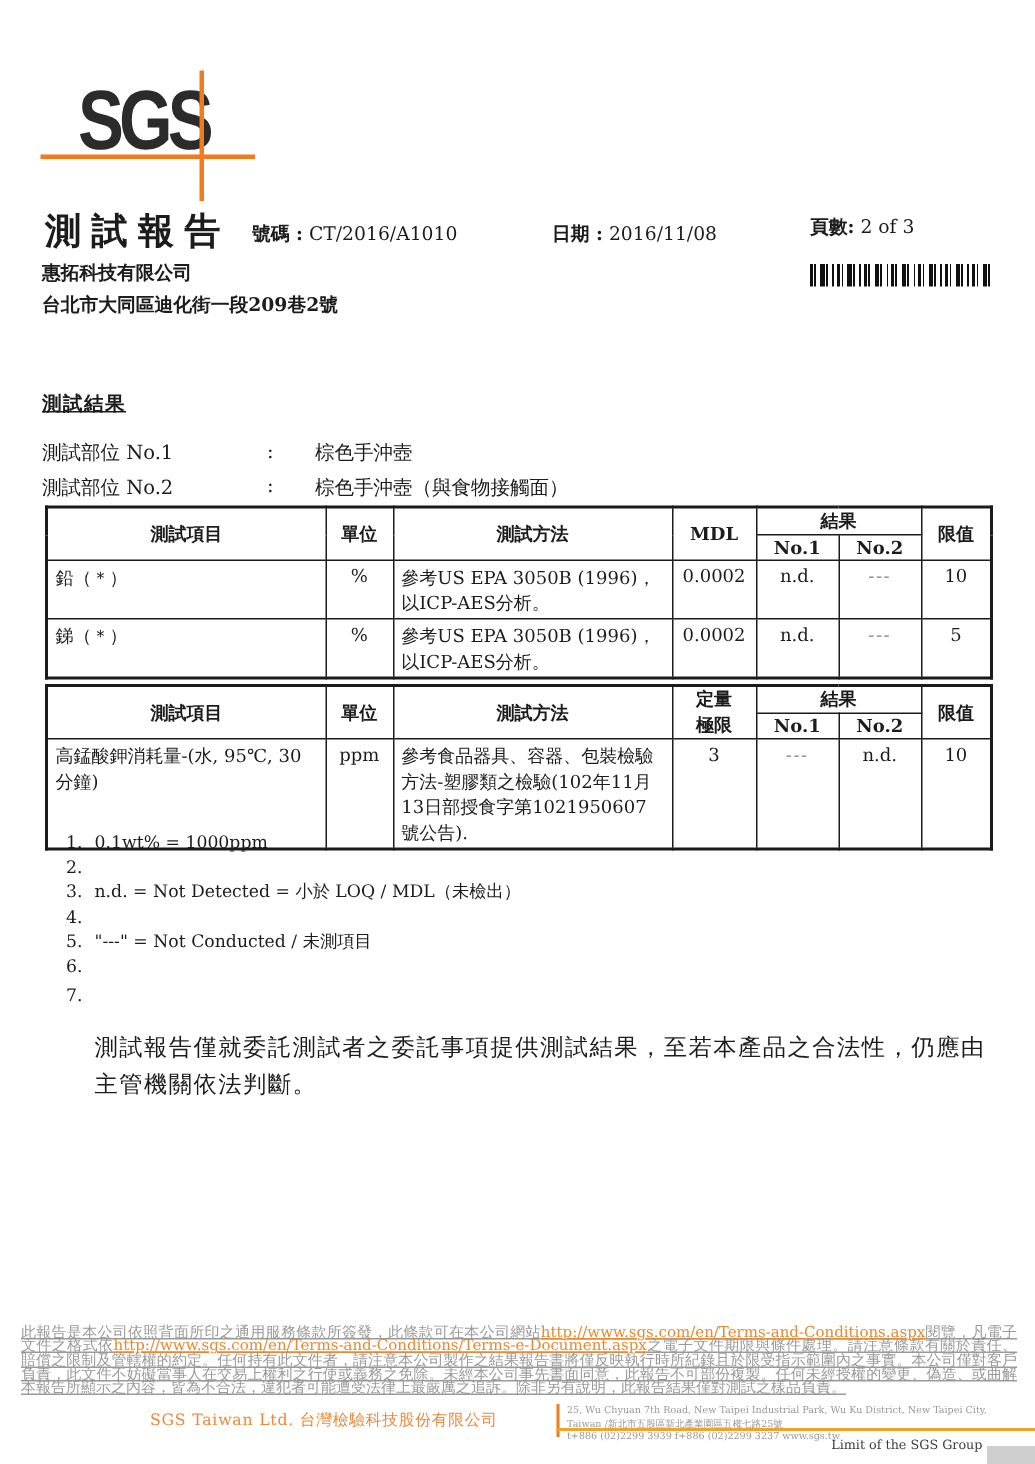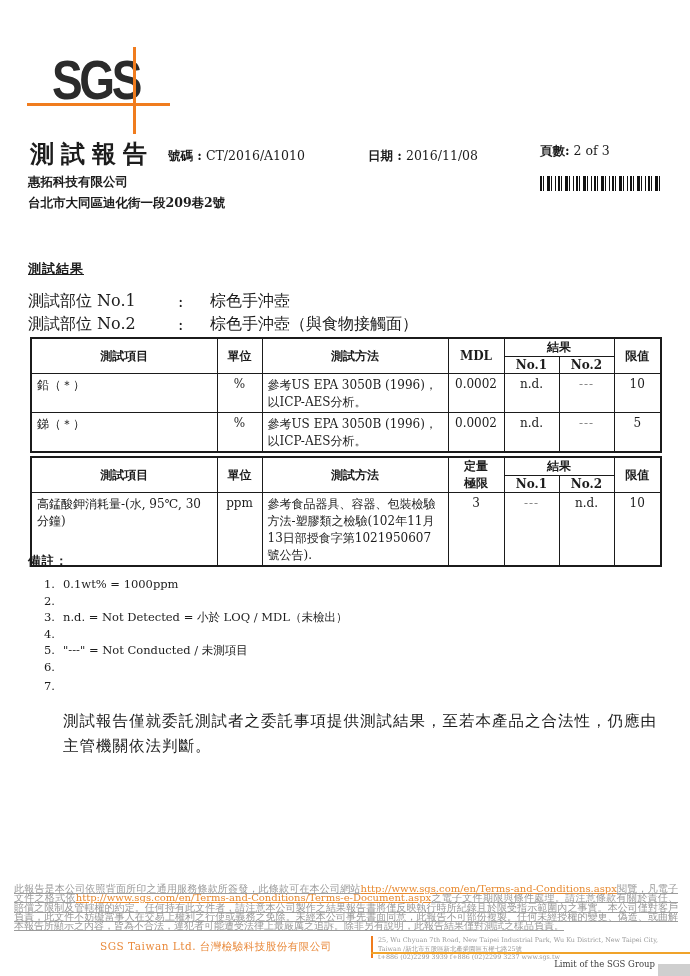--- a/index.html
+++ b/index.html
@@ -29,21 +29,21 @@
   .company-block{ position:absolute; left:28px; top:171px; font-size:12.5px; line-height:21px; font-weight:bold; }
   .barcode{
     position:absolute; left:540px; top:176px; width:122px; height:15px;
     background:repeating-linear-gradient(90deg,
       #111 0 2px, #fff 2px 3px, #111 3px 4px, #fff 4px 7px,
       #111 7px 10px, #fff 10px 11px, #111 11px 12px, #fff 12px 15px,
       #111 15px 16px, #fff 16px 18px);
   }
   
   .section-title{ position:absolute; left:28px; top:260px; font-size:13px; font-weight:bold; text-decoration:underline; letter-spacing:1px; }
-  .parts{ position:absolute; left:28px; top:290px; font-size:16px; }
+  .parts{ position:absolute; left:28px; top:290px; font-size:13px; }
   .part-row{ display:flex; height:23px; align-items:center; }
   .part-row .p-lbl{ width:150px; }
   .part-row .p-colon{ width:32px; }
   
   table{ position:absolute; left:30px; border-collapse:collapse; width:630px; table-layout:fixed;border-radius:11px; }
   .tbl1{ top:337px; } .tbl2{ top:456px; }
   th,td{ border:1px solid #1b1b1b; font-size:12px; padding:1px 5px; vertical-align:middle; }
   table{ border:2px solid #1b1b1b; }
   th{ font-weight:bold; text-align:center; height:17px; padding:0 2px; }
   td{ text-align:center; }
@@ -189,21 +189,20 @@
       <td class="c-method">參考食品器具、容器、包裝檢驗方法-塑膠類之檢驗(102年11月13日部授食字第1021950607號公告).</td>
       <td class="c-val">3</td>
       <td class="c-val dash">---</td>
       <td class="c-val">n.d.</td>
       <td class="c-val">10</td>
     </tr>
   </tbody>
     </table>
 
   <div class="notes">
-    <div class="notes-title">備註：</div>
     <div class="note-row">
       <span class="note-num">1.</span>
       <span class="note-text">0.1wt% = 1000ppm</span>
     </div>
     <div class="note-row">
       <span class="note-num">2.</span>
     </div>
     <div class="note-row">
       <span class="note-num">3.</span>
       <span class="note-text">n.d. = Not Detected = 小於 LOQ / MDL（未檢出）</span>

